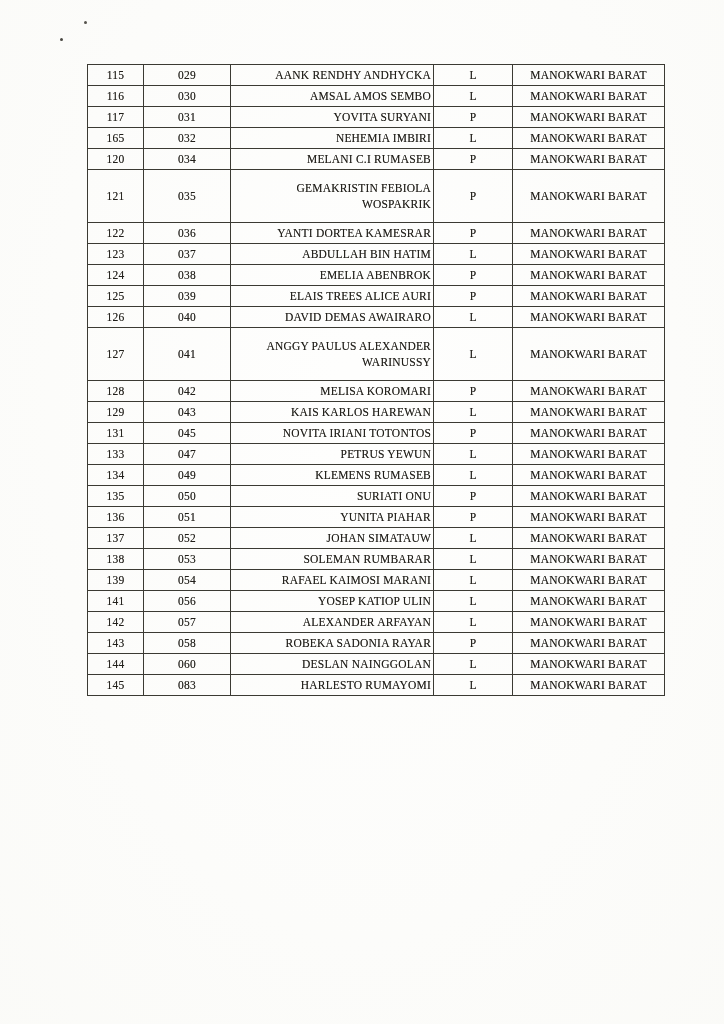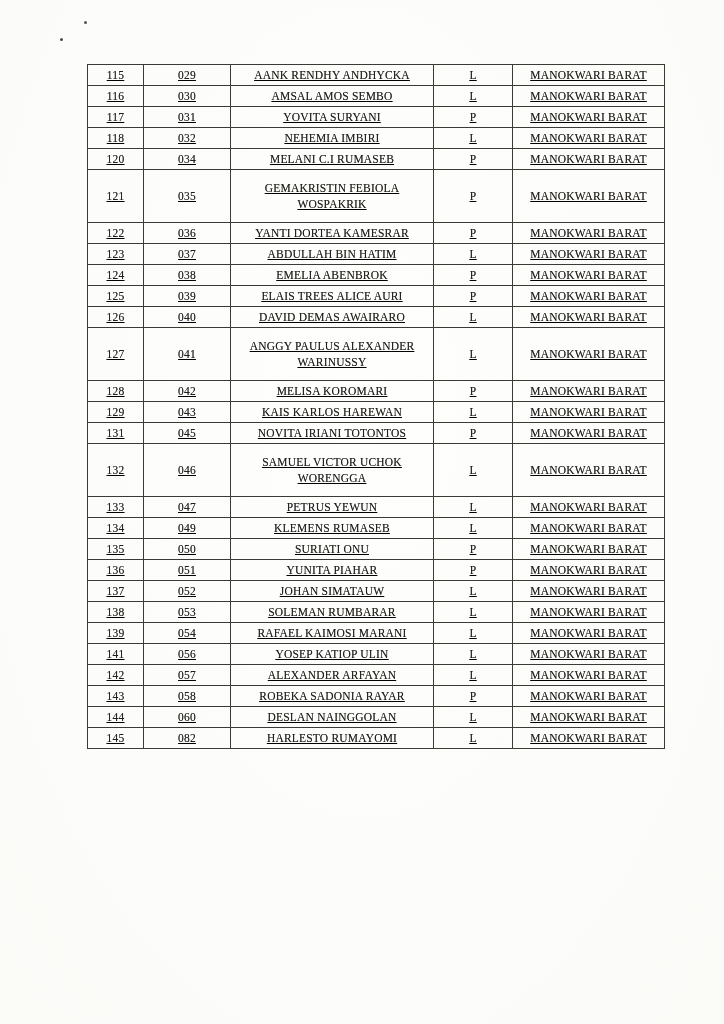--- a/index.html
+++ b/index.html
@@ -31,41 +31,40 @@
   .speck-1 { left: 84px; top: 21px; }
   .speck-2 { left: 60px; top: 38px; width: 3px; height: 3px; background: #4a4842; }
 
   table.roster {
     position: absolute;
     left: 87px;
     top: 64px;
     width: 577px;
     border-collapse: collapse;
     table-layout: fixed;
-    text-decoration: underline;
   }
   table.roster td {
     border: 1px solid #3b3a33;
     font-size: 11.5px;
     line-height: 16px;
     color: #211f1a;
     text-shadow: 0 0 0.6px rgba(33,31,26,0.55);
     padding: 2px 2px;
     vertical-align: middle;
     letter-spacing: 0.2px;
     overflow: hidden;
     white-space: normal;
   }
   table.roster tr { height: 21px; }
   table.roster tr.tall { height: 53px; }
   td.col-no, td.col-code, td.col-gender, td.col-district {
     text-align: center;
   }
   td.col-name {
-    text-align: center;
+    text-align: right;
     padding-left: 3px;
   }
   td.col-district {
     letter-spacing: 0.35px;
   }
 </style>
 </head>
 <body>
 
 <div class="page">
@@ -96,21 +95,21 @@
           <td class="col-district">MANOKWARI BARAT</td>
         </tr>
         <tr>
           <td class="col-no">117</td>
           <td class="col-code">031</td>
           <td class="col-name">YOVITA SURYANI</td>
           <td class="col-gender">P</td>
           <td class="col-district">MANOKWARI BARAT</td>
         </tr>
         <tr>
-          <td class="col-no">118</td>
+          <td class="col-no">165</td>
           <td class="col-code">032</td>
           <td class="col-name">NEHEMIA IMBIRI</td>
           <td class="col-gender">L</td>
           <td class="col-district">MANOKWARI BARAT</td>
         </tr>
         <tr>
           <td class="col-no">120</td>
           <td class="col-code">034</td>
           <td class="col-name">MELANI C.I RUMASEB</td>
           <td class="col-gender">P</td>
@@ -179,27 +178,20 @@
           <td class="col-gender">L</td>
           <td class="col-district">MANOKWARI BARAT</td>
         </tr>
         <tr>
           <td class="col-no">131</td>
           <td class="col-code">045</td>
           <td class="col-name">NOVITA IRIANI TOTONTOS</td>
           <td class="col-gender">P</td>
           <td class="col-district">MANOKWARI BARAT</td>
         </tr>
-        <tr class="tall">
-          <td class="col-no">132</td>
-          <td class="col-code">046</td>
-          <td class="col-name">SAMUEL VICTOR UCHOK WORENGGA</td>
-          <td class="col-gender">L</td>
-          <td class="col-district">MANOKWARI BARAT</td>
-        </tr>
         <tr>
           <td class="col-no">133</td>
           <td class="col-code">047</td>
           <td class="col-name">PETRUS YEWUN</td>
           <td class="col-gender">L</td>
           <td class="col-district">MANOKWARI BARAT</td>
         </tr>
         <tr>
           <td class="col-no">134</td>
           <td class="col-code">049</td>
@@ -265,20 +257,20 @@
         </tr>
         <tr>
           <td class="col-no">144</td>
           <td class="col-code">060</td>
           <td class="col-name">DESLAN NAINGGOLAN</td>
           <td class="col-gender">L</td>
           <td class="col-district">MANOKWARI BARAT</td>
         </tr>
         <tr>
           <td class="col-no">145</td>
-          <td class="col-code">082</td>
+          <td class="col-code">083</td>
           <td class="col-name">HARLESTO RUMAYOMI</td>
           <td class="col-gender">L</td>
           <td class="col-district">MANOKWARI BARAT</td>
         </tr>
       </tbody>
   </table>
 </div>
 
 </body></html>

